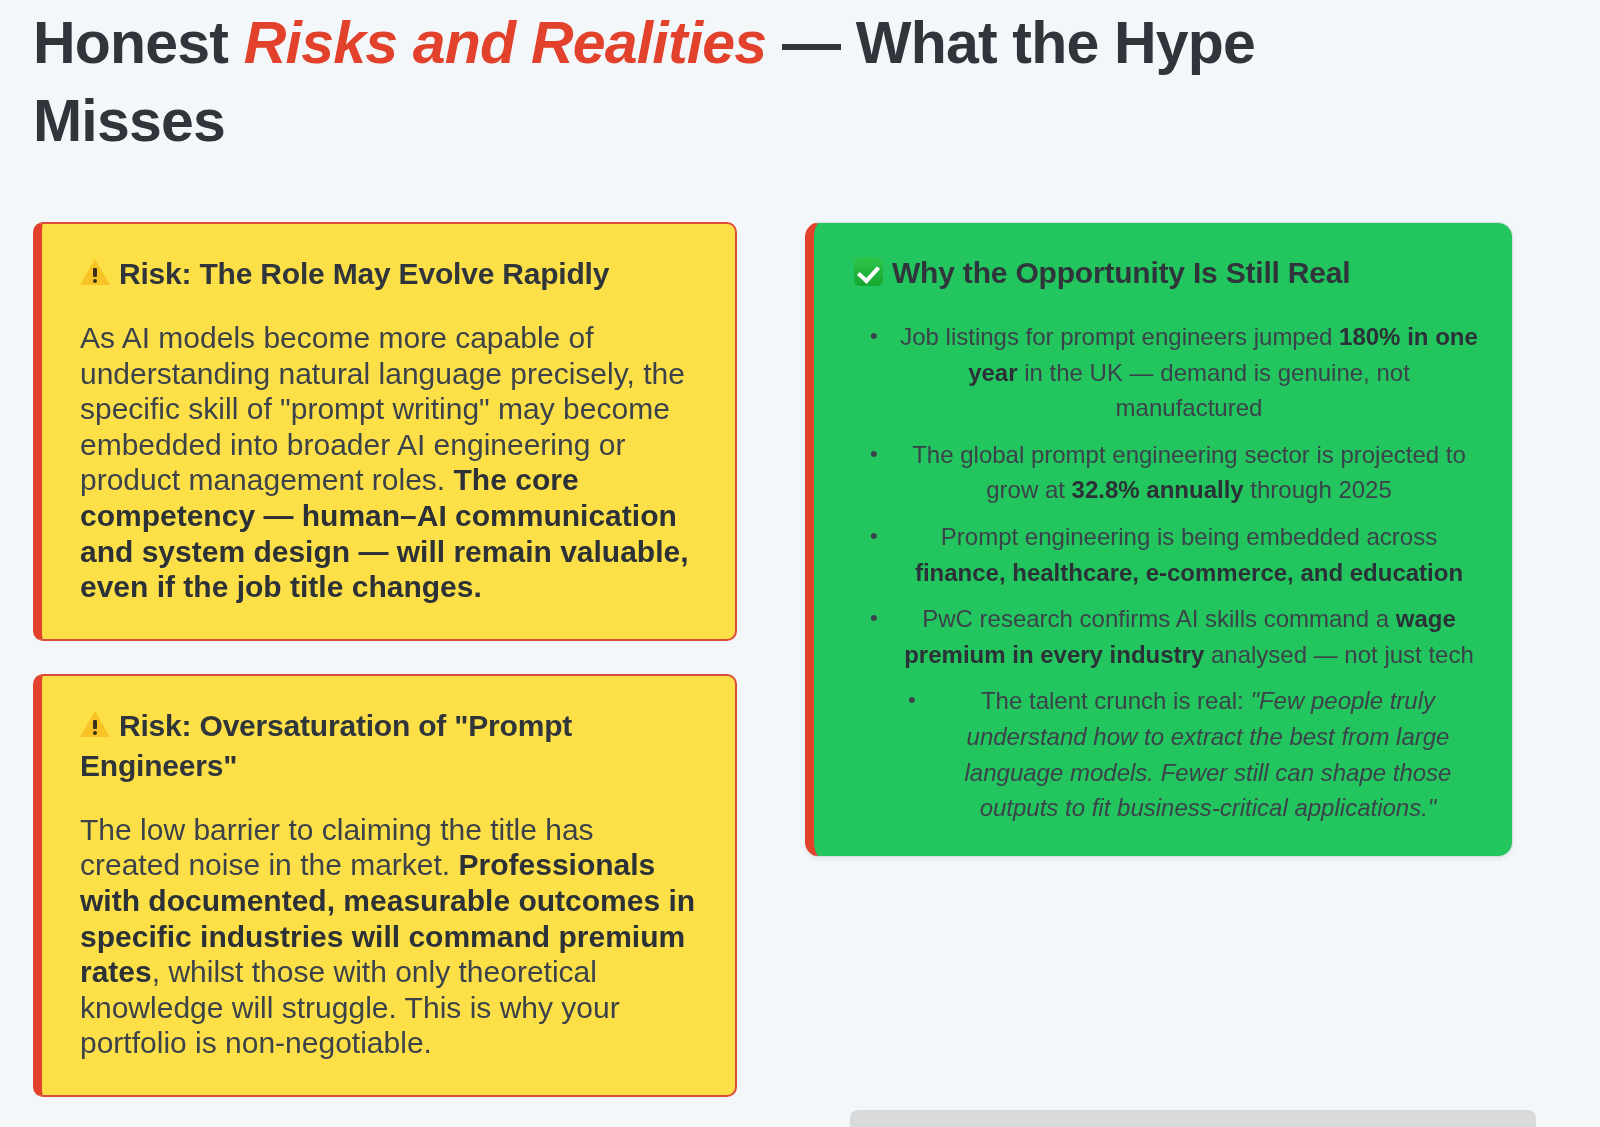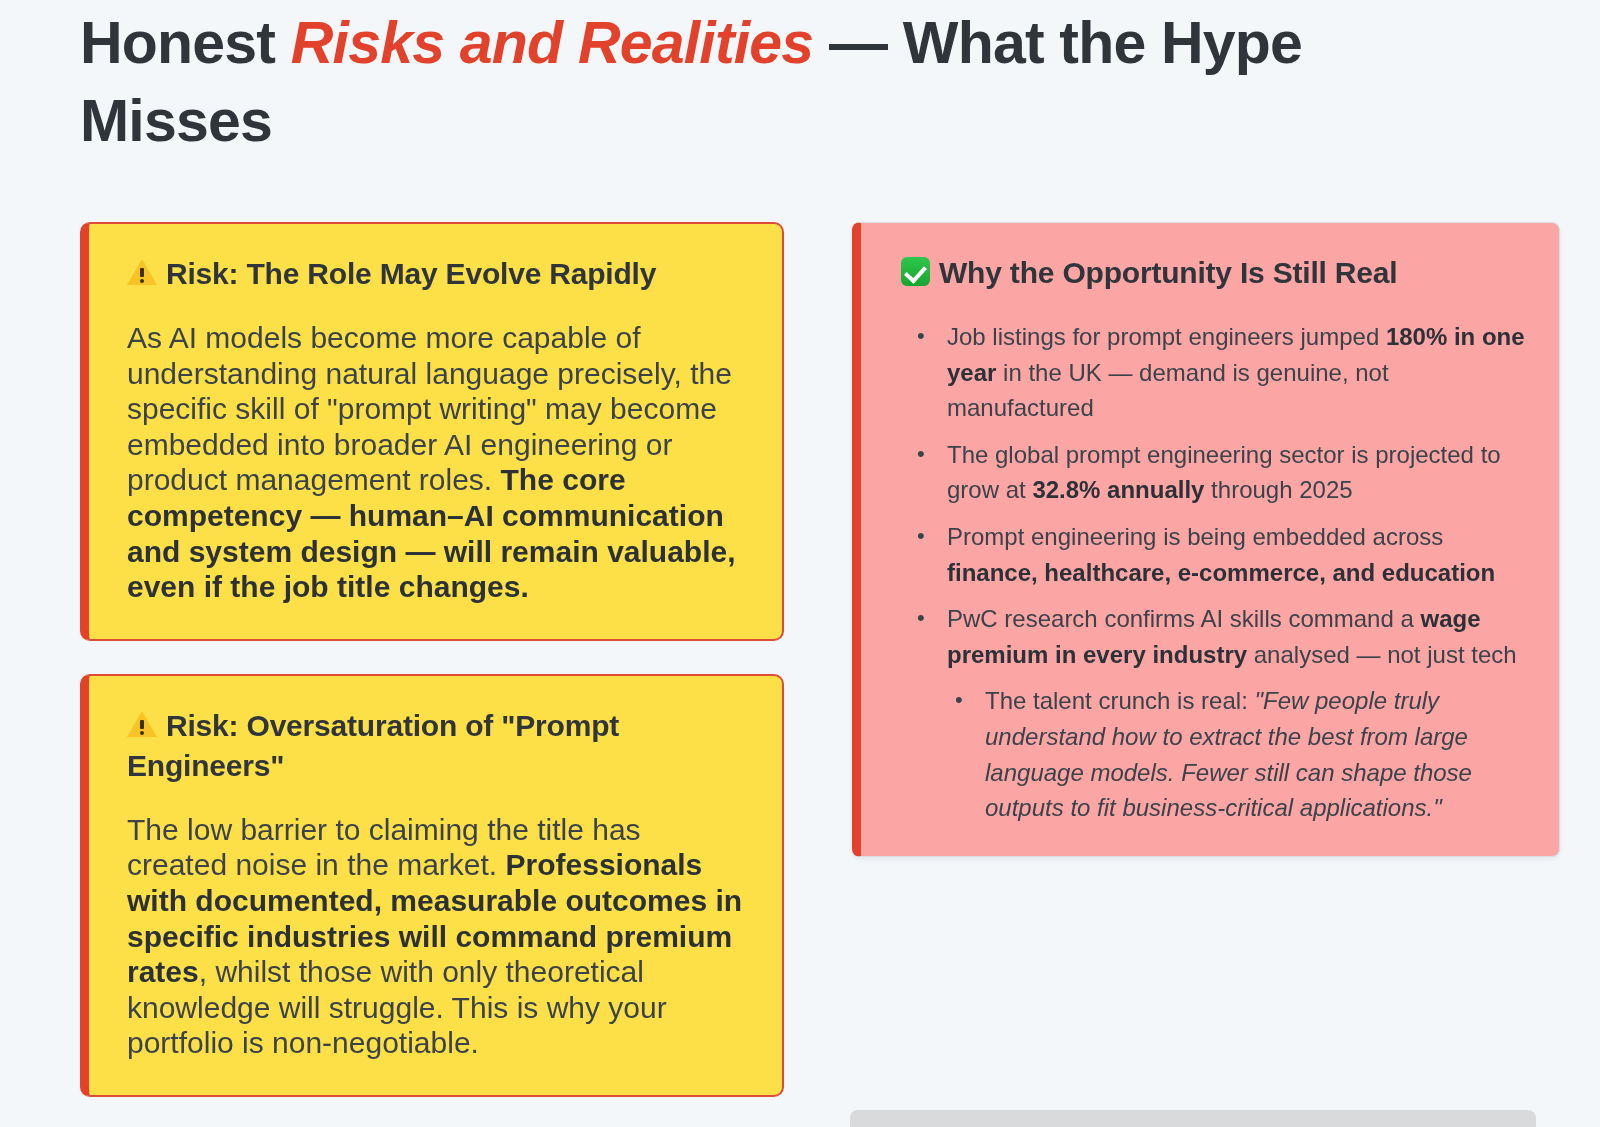--- a/index.html
+++ b/index.html
@@ -14,21 +14,21 @@
   body {
     font-family: "Liberation Sans", sans-serif;
     color: #2b3137;
     -webkit-font-smoothing: antialiased;
   }
 
   .page {
     position: relative;
     width: 1600px;
     height: 1127px;
-    padding: 0 80px;
+    padding: 0 33px;
   }
 
   
   .page-title {
     margin: 0;
     padding-top: 4px;
     font-size: 59px;
     line-height: 78px;
     font-weight: bold;
     letter-spacing: -0.8px;
@@ -90,31 +90,32 @@
     margin: 0;
     font-size: 30px;
     line-height: 35.6px;
     color: #3b424a;
   }
   .card-body b { color: #2b3137; font-weight: bold; }
 
   
   .opp-card {
     position: relative;
-    background: #fca5a5;
+    background: #22c55e;
     border: 1px solid #d9dfe4;
     border-left: 9px solid #e2412c;
-    border-radius: 8px;
+    border-radius: 15px;
     padding: 30px 34px 30px 40px;
     box-shadow: 0 2px 5px rgba(20,30,45,0.07);
   }
   .opp-list {
     margin: 0;
     padding-left: 46px;
     list-style: none;
+    text-align: center;
   }
   .opp-list li {
     position: relative;
     font-size: 24px;
     line-height: 35.6px;
     color: #3b424a;
     margin-bottom: 11px;
   }
   .opp-list li:last-child { margin-bottom: 0; margin-left: 38px; }
   .opp-list li::before {

